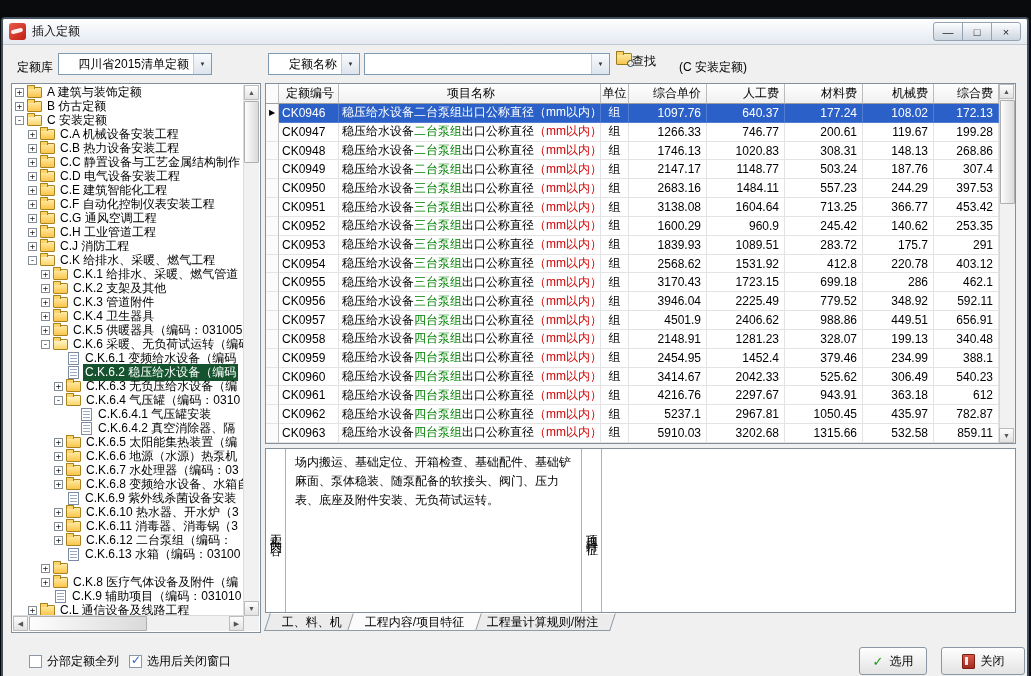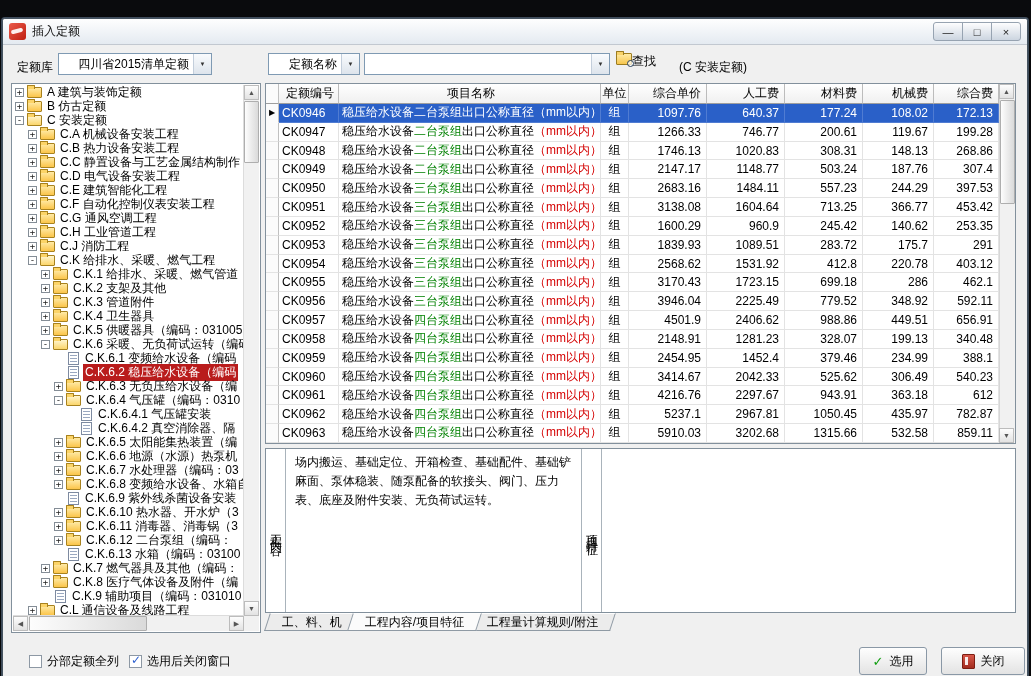--- a/index.html
+++ b/index.html
@@ -279,21 +279,21 @@
             <span class="tree-label">C.K.6 采暖、无负荷试运转（编码</span>
           </div>
           <div class="tree-item" style="padding-left: 41px;">
             <span class="exp-spacer"></span>
             <span class="icon-doc"></span>
             <span class="tree-label">C.K.6.1 变频给水设备（编码</span>
           </div>
           <div class="tree-item" style="padding-left: 41px;">
             <span class="exp-spacer"></span>
             <span class="icon-doc"></span>
-            <span class="tree-label" style="background: #b91c1c; color: rgb(255, 255, 255);">C.K.6.2 稳压给水设备（编码</span>
+            <span class="tree-label" style="background: #14532d; color: rgb(255, 255, 255);">C.K.6.2 稳压给水设备（编码</span>
           </div>
           <div class="tree-item" style="padding-left: 41px;">
             <span class="expander">+</span>
             <span class="icon-folder"></span>
             <span class="tree-label">C.K.6.3 无负压给水设备（编</span>
           </div>
           <div class="tree-item" style="padding-left: 41px;">
             <span class="expander">-</span>
             <span class="icon-folder open"></span>
             <span class="tree-label">C.K.6.4 气压罐（编码：0310</span>
@@ -349,21 +349,20 @@
             <span class="tree-label">C.K.6.12 二台泵组（编码：</span>
           </div>
           <div class="tree-item" style="padding-left: 41px;">
             <span class="exp-spacer"></span>
             <span class="icon-doc"></span>
             <span class="tree-label">C.K.6.13 水箱（编码：03100</span>
           </div>
           <div class="tree-item" style="padding-left: 28px;">
             <span class="expander">+</span>
             <span class="icon-folder"></span>
-            <span class="tree-label">C.K.7 燃气器具及其他（编码：</span>
           </div>
           <div class="tree-item" style="padding-left: 28px;">
             <span class="expander">+</span>
             <span class="icon-folder"></span>
             <span class="tree-label">C.K.8 医疗气体设备及附件（编</span>
           </div>
           <div class="tree-item" style="padding-left: 28px;">
             <span class="exp-spacer"></span>
             <span class="icon-doc"></span>
             <span class="tree-label">C.K.9 辅助项目（编码：031010</span>

